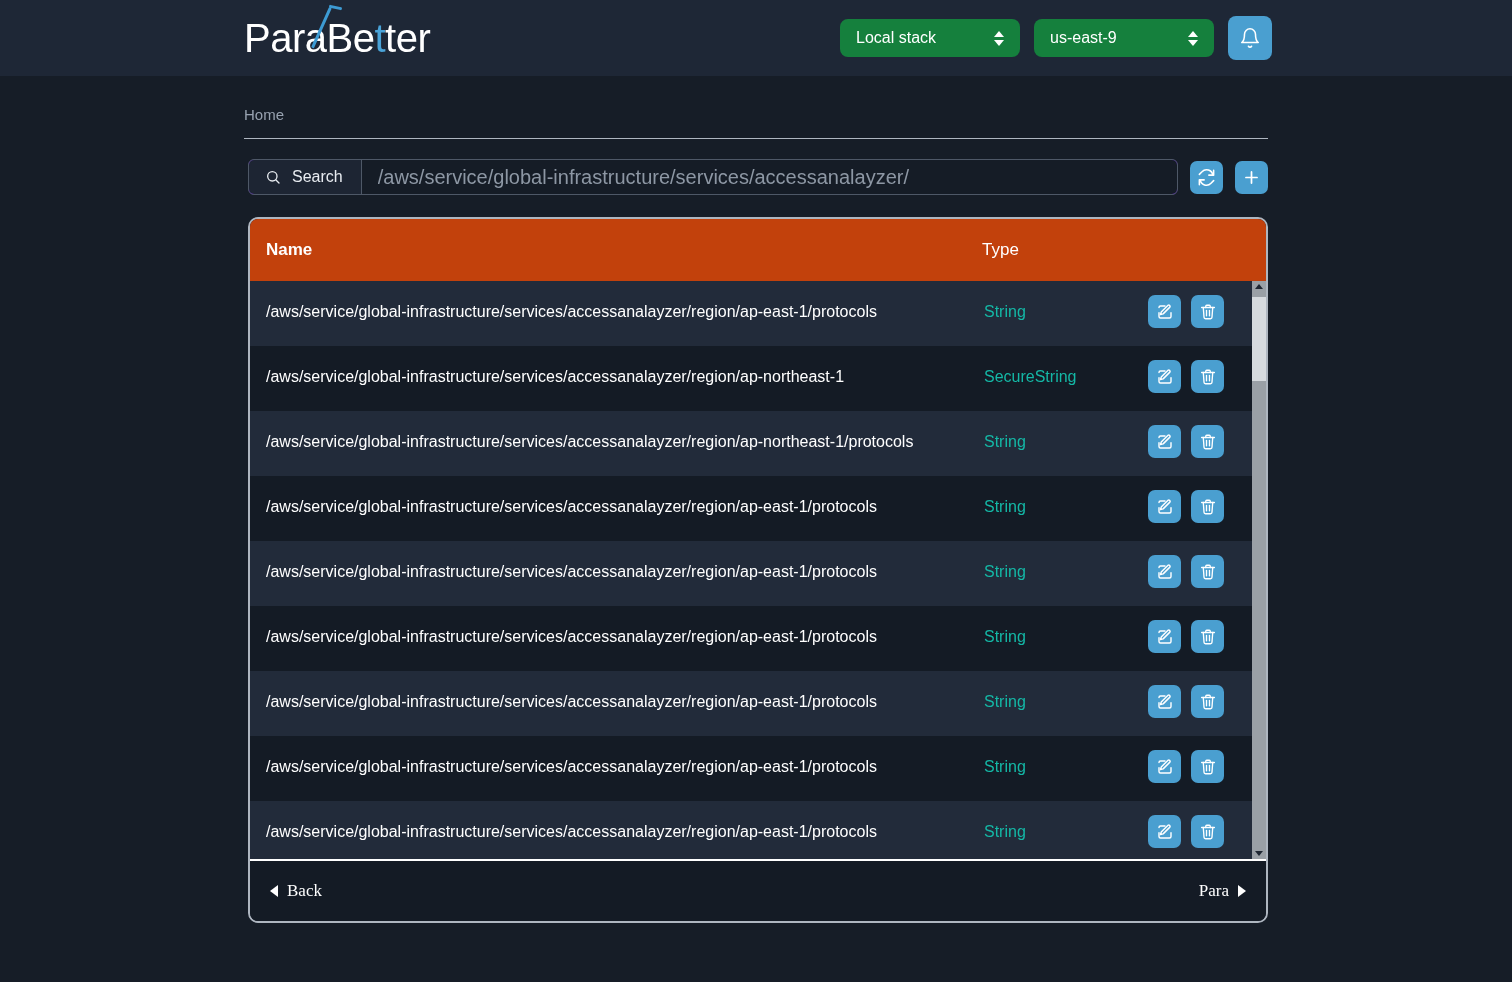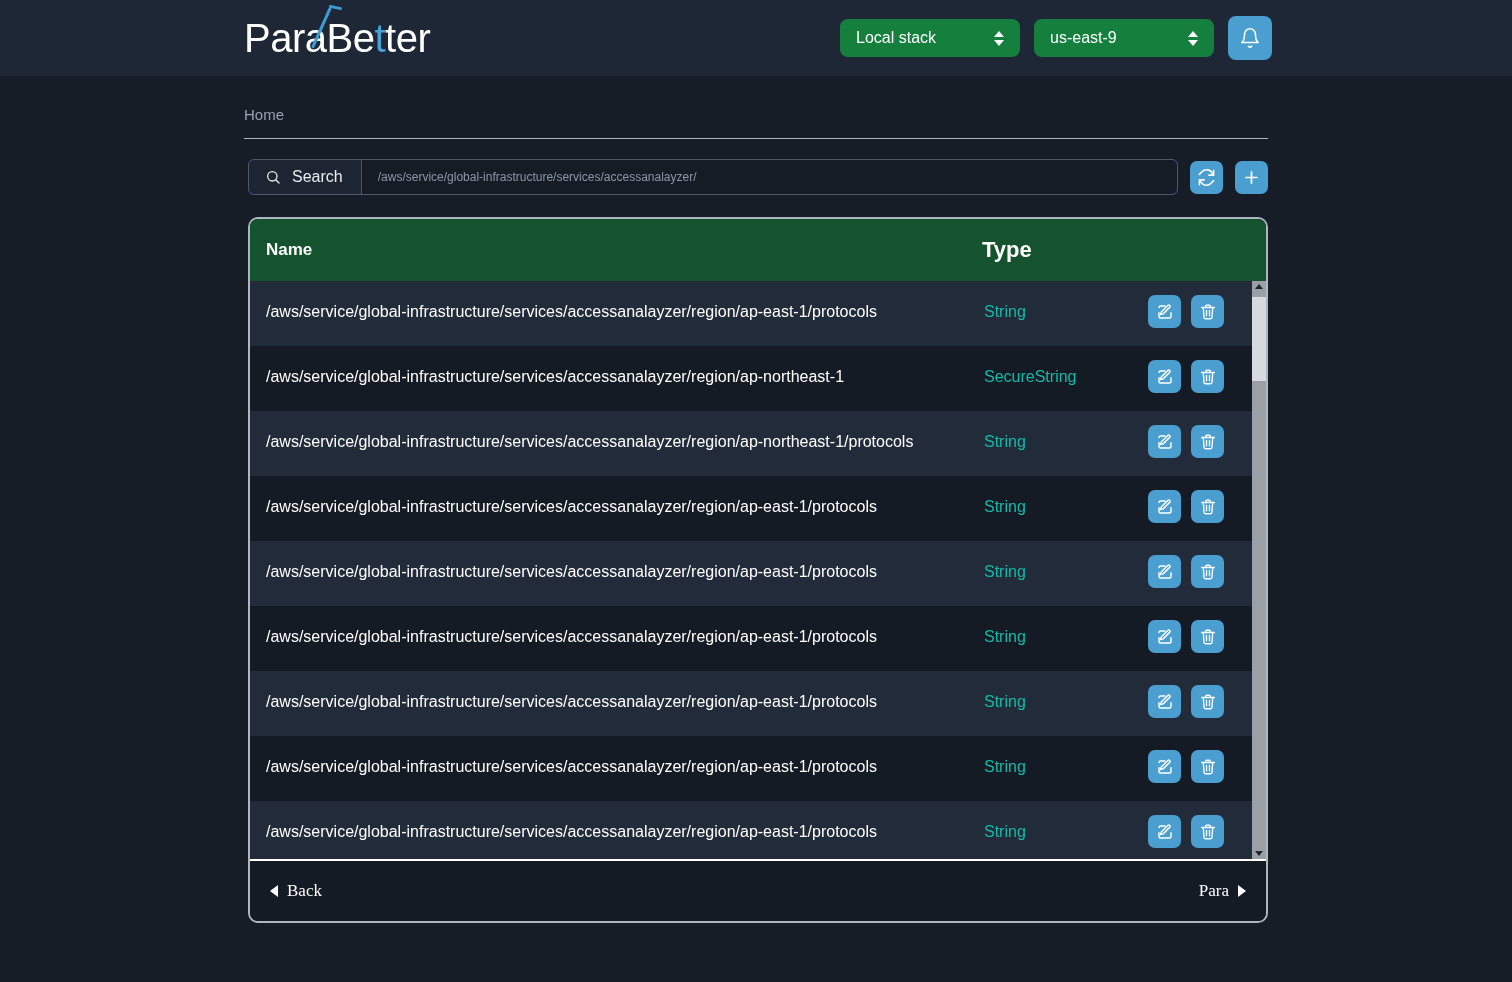--- a/index.html
+++ b/index.html
@@ -135,21 +135,21 @@
     cursor: pointer;
     white-space: nowrap;
   }
   .search-input {
     flex: 1;
     background: #151c26;
     border: none;
     outline: none;
     padding: 0 16px;
     color: #cdd4dd;
-    font-size: 12px;
+    font-size: 20px;
     font-family: "Liberation Sans", sans-serif;
   }
   .search-input::placeholder { color: #8d97a4; }
 
   .icon-btn {
     background: #4a9fd0;
     border: none;
     border-radius: 7px;
     width: 33px; height: 33px;
     display: flex; align-items: center; justify-content: center;
@@ -167,25 +167,25 @@
     overflow: hidden;
     height: 706px;
     display: flex;
     flex-direction: column;
   }
   .thead {
     display: flex;
     align-items: center;
     height: 62px;
     padding: 0 16px;
-    background: #14532d;
+    background: #c2410c;
     flex: none;
   }
   .th-name { flex: 1; color: #ffffff; font-size: 17px; font-weight: bold; padding-left: 0; }
-  .th-type { width: 268px; color: #ffffff; font-size: 22px; font-weight: bold; }
+  .th-type { width: 268px; color: #ffffff; font-size: 17px; font-weight: normal; }
 
   .tbody-wrap {
     flex: 1;
     display: flex;
     overflow: hidden;
     position: relative;
   }
   .tbody {
     flex: 1;
     overflow: hidden;

